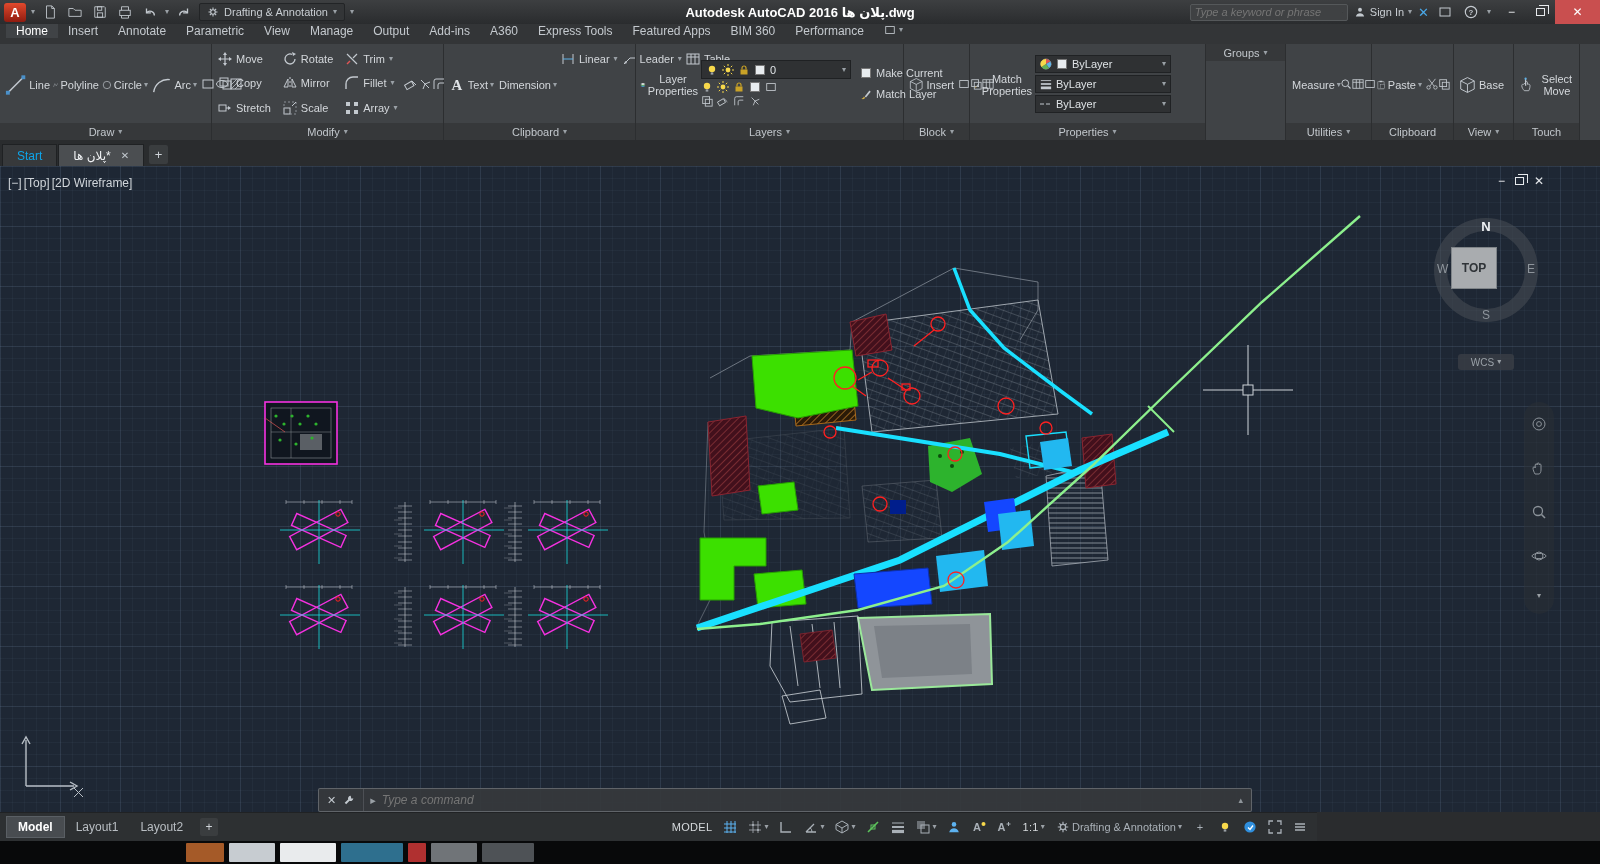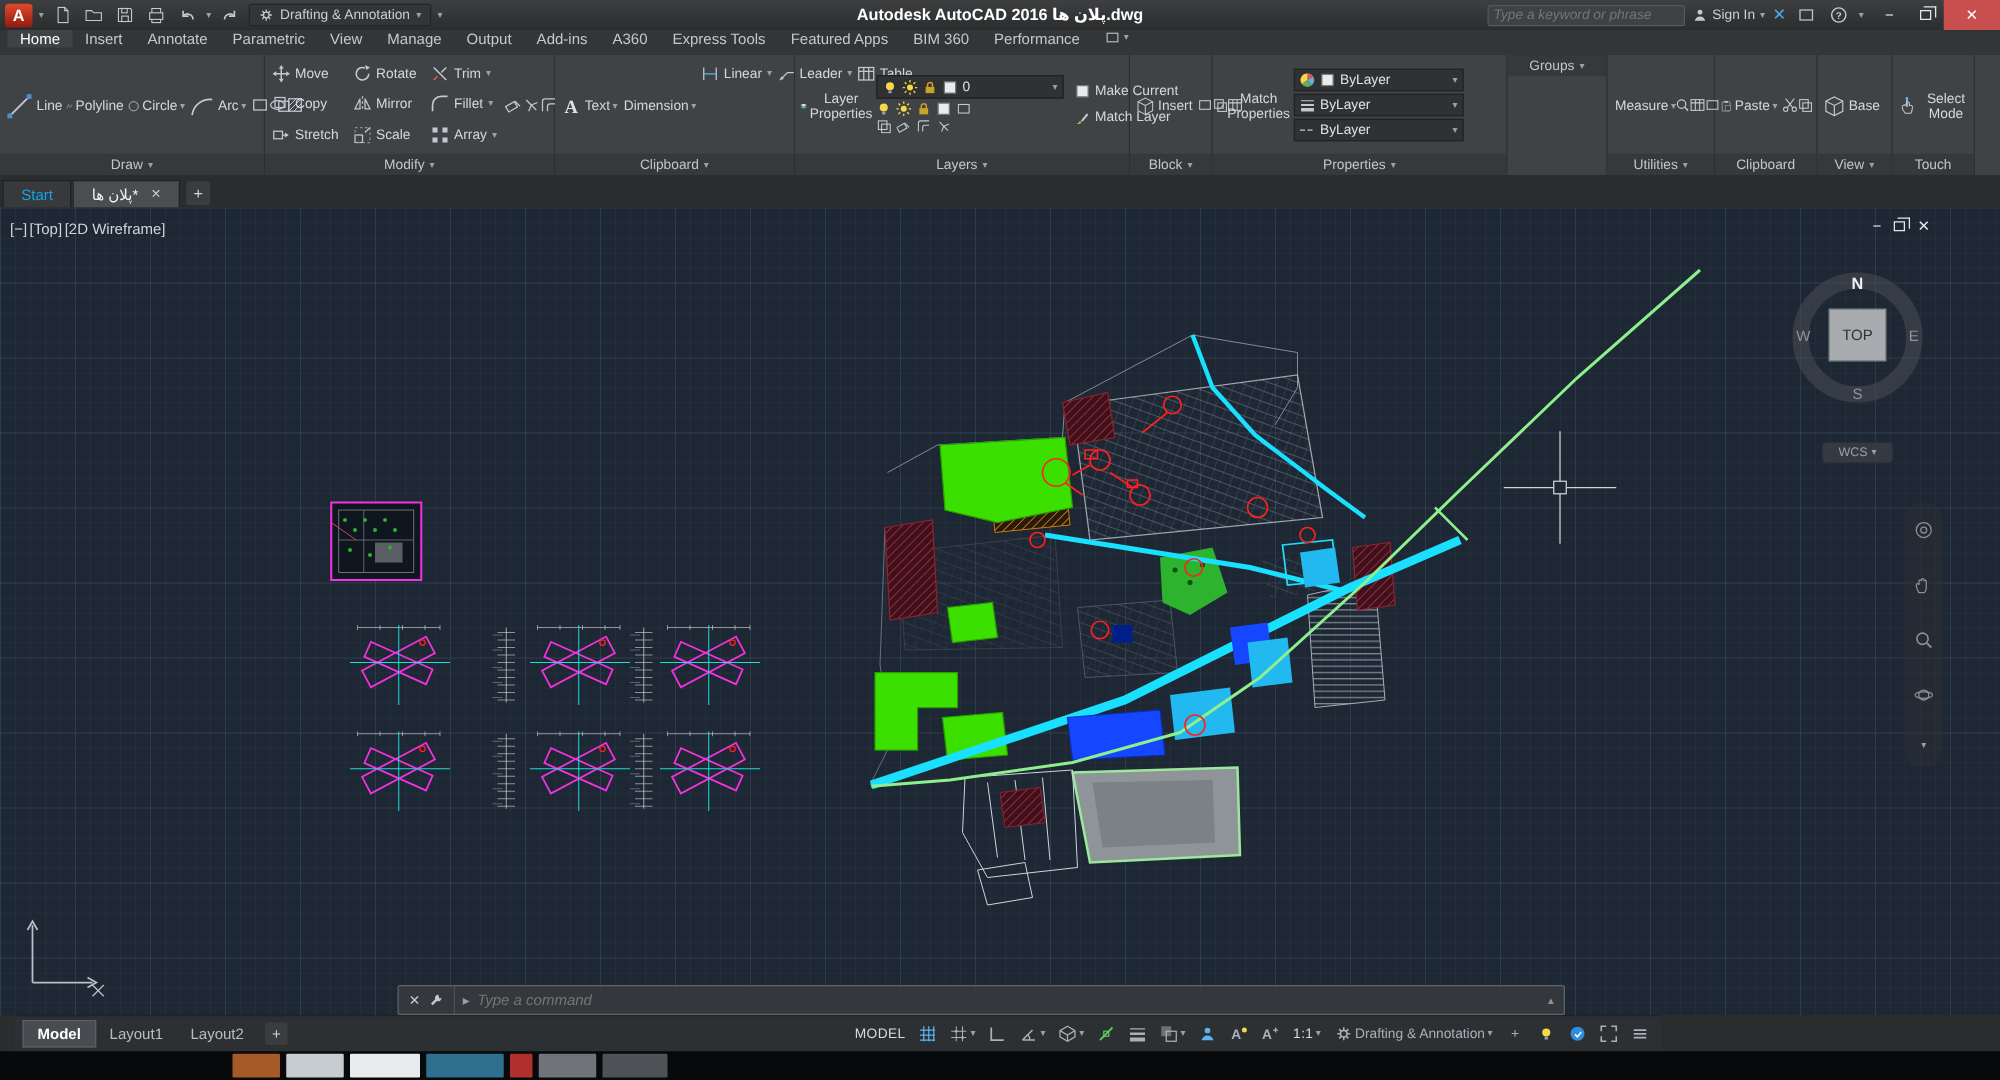--- a/index.html
+++ b/index.html
@@ -57,35 +57,35 @@
       linear-gradient(rgba(140,165,200,.11) 1px,transparent 1px),
       linear-gradient(90deg,rgba(140,165,200,.11) 1px,transparent 1px),
       linear-gradient(rgba(140,165,200,.05) 1px,transparent 1px),
       linear-gradient(90deg,rgba(140,165,200,.05) 1px,transparent 1px);
     background-size:60px 60px,60px 60px,12px 12px,12px 12px}
   #drawing-svg{position:absolute;inset:0}
   .vp-label{position:absolute;left:8px;top:10px;color:#d0d5da;font-size:12px;display:flex;gap:2px}
   .vp-ctrls{position:absolute;left:1498px;top:8px;display:flex;gap:10px;align-items:center;color:#e6e9ec;font-size:12px}
   .viewcube{position:absolute;left:1434px;top:52px;width:104px;height:104px}
   .vc-ring{position:absolute;inset:0;border-radius:50%;border:13px solid rgba(72,78,86,.55)}
-  .vc-face{position:absolute;left:29px;top:29px;width:46px;height:42px;background:#a9acaf;border:1px solid #7f8488;color:#2f3337;font-weight:normal;font-size:12px;display:flex;align-items:center;justify-content:center}
+  .vc-face{position:absolute;left:17px;top:29px;width:46px;height:42px;background:#a9acaf;border:1px solid #7f8488;color:#2f3337;font-weight:bold;font-size:12px;display:flex;align-items:center;justify-content:center}
   .vc-n{position:absolute;top:1px;left:0;right:0;text-align:center;color:#eef1f4;font-weight:bold;font-size:13px}
   .vc-s{position:absolute;bottom:0;left:0;right:0;text-align:center;color:#8e959c;font-size:12px}
   .vc-w{position:absolute;left:3px;top:44px;color:#8e959c;font-size:12px}
   .vc-e{position:absolute;right:3px;top:44px;color:#8e959c;font-size:12px}
   .wcs{position:absolute;left:1458px;top:188px;width:56px;height:16px;background:rgba(58,63,70,.8);border-radius:3px;color:#9aa1a8;font-size:10px;display:flex;align-items:center;justify-content:center;gap:3px}
   .navbar{position:absolute;left:1524px;top:236px;width:30px;height:212px;background:rgba(44,48,54,.45);border-radius:15px;display:flex;flex-direction:column;align-items:center;justify-content:space-around;color:#8b9299}
   #cmdline{position:absolute;left:318px;top:622px;width:934px;height:24px;display:flex;align-items:center;background:rgba(54,57,60,.93);border:1px solid rgba(150,156,162,.45);border-radius:2px}
   .cmd-left{display:flex;align-items:center;gap:7px;padding:0 8px;border-right:1px solid rgba(150,156,162,.25);height:100%;color:#aeb4ba}
   .cmd-x{font-size:11px;color:#c3c9cf}
   .cmd-prompt{display:flex;align-items:center;gap:3px;padding:0 6px;color:#9aa0a6;font-size:11px}
   #cmdline input{flex:1;background:transparent;border:none;outline:none;color:#a9afb5;font-style:italic;font-size:12px;font-family:inherit}
   .cmd-up{padding:0 8px;color:#8f959a;font-size:9px}
   
-  #bottombar{position:absolute;top:812px;left:12px;width:1317px;height:29px;background:#2d3032;border-top:1px solid #202224;display:flex;align-items:center;padding:0 6px}
+  #bottombar{position:absolute;top:812px;left:0;width:1317px;height:29px;background:#2d3032;border-top:1px solid #202224;display:flex;align-items:center;padding:0 6px}
   .ltab{padding:3px 11px;font-size:12px;color:#b9bec3}
   .ltab.active{background:#484c50;color:#fff;font-weight:bold;border:1px solid #5a5f64}
   .ltab-add{margin-left:6px;width:18px;height:18px;display:flex;align-items:center;justify-content:center;background:#3a3d3f;color:#cfd4d9;border-radius:2px}
   #status{margin-left:auto;display:flex;align-items:center;gap:3px}
   .sbtn{min-width:22px;height:21px;display:flex;align-items:center;justify-content:center;gap:2px;color:#a9b0b7;font-size:11px;padding:0 4px;border-radius:2px}
   .sbtn.active{color:#5db2f0}
   .sbtn.txt{color:#d6dadd;letter-spacing:.3px}
   
   #taskbar{position:absolute;top:841px;left:0;width:1600px;height:23px;background:#08090a;display:flex;align-items:flex-start;gap:5px;padding:2px 0 0 186px}
   .titem{height:19px;border-radius:1px}
@@ -901,21 +901,21 @@
         <span class="arr">▾</span>
       </div>
     </div>
 
     <div class="rpanel" style="width:66px">
       <div class="rbody">
         <div class="bigbtn wide">
           <svg class="i i28">
               <use href="#s-touch"></use>
             </svg>
-          <span>Select Mode</span>
+          <span>Select Move</span>
         </div>
       </div>
       <div class="rfoot">
         <span>Touch</span>
       </div>
     </div>
 
   </div>
 
   <div id="filetabs">

